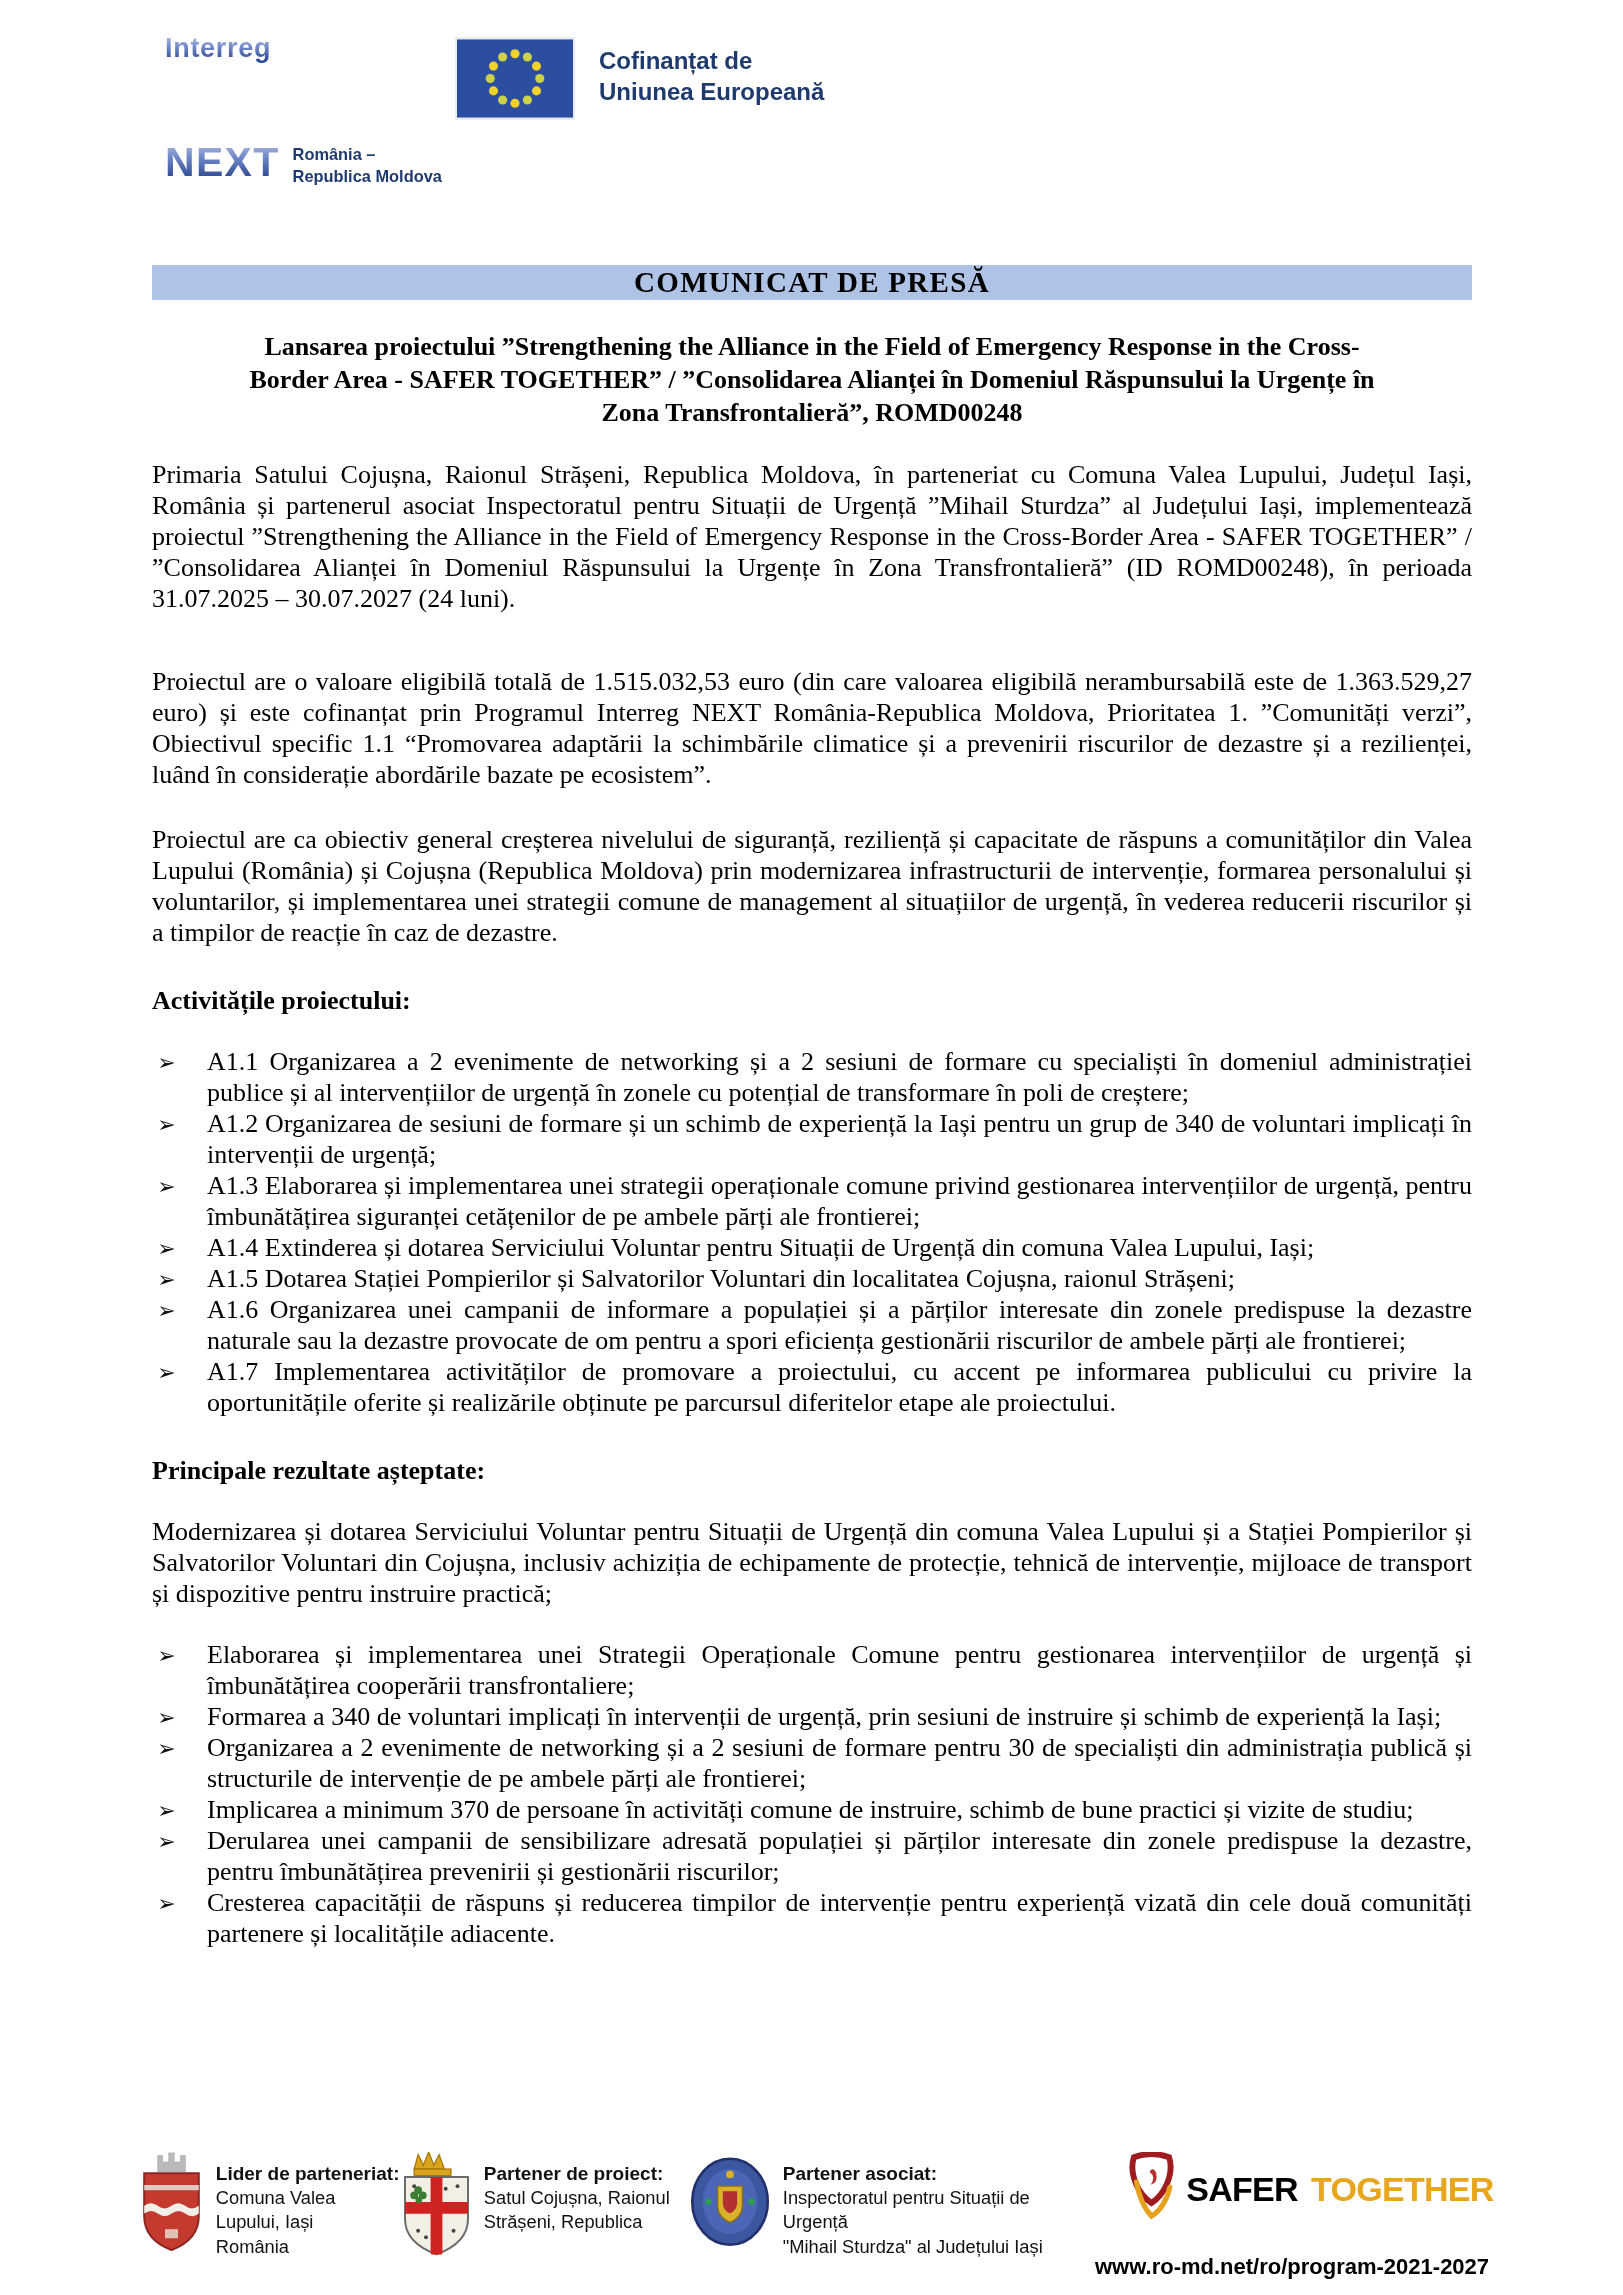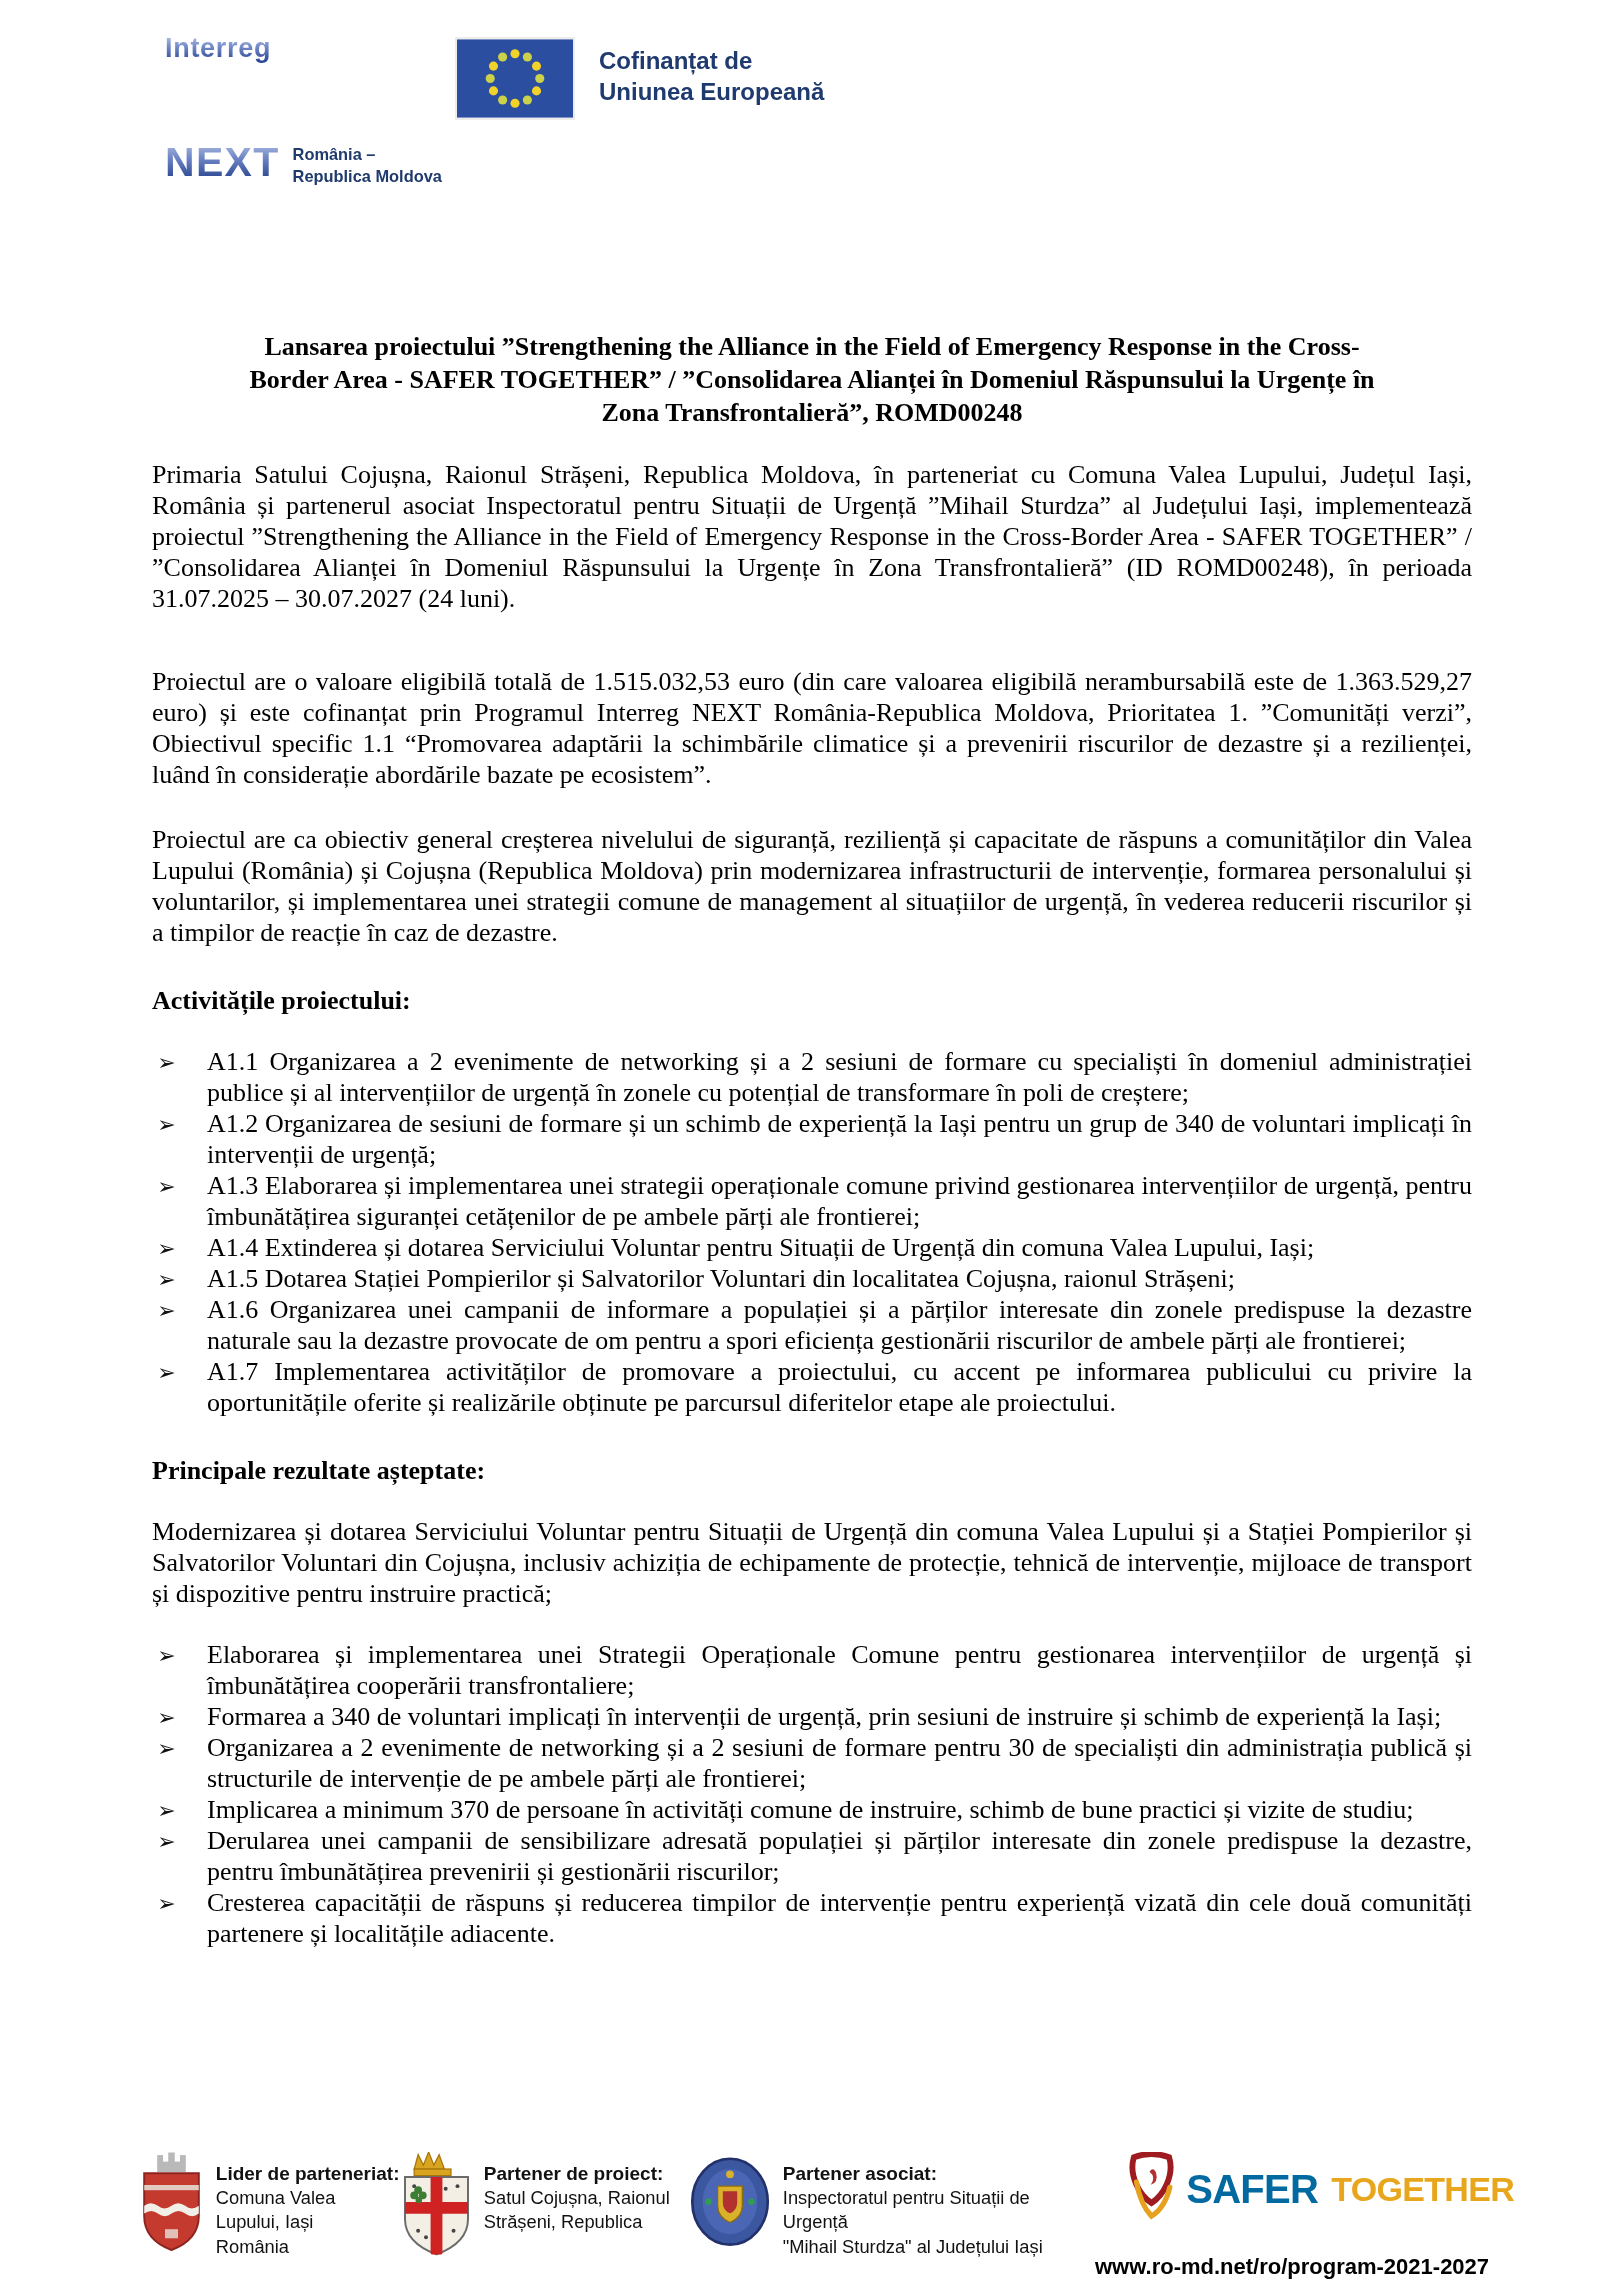--- a/index.html
+++ b/index.html
@@ -72,21 +72,21 @@
   .partner{display:flex;gap:11.8px;align-items:flex-start;}
   .partner .crest{flex:0 0 auto;}
   .partner .ptxt{font-size:18.3px;line-height:1.32;color:#111;padding-top:9.2px;}
   .partner .plabel{font-weight:700;font-size:19px;}
   .p1{width:262px;}
   .p2{width:288px;}
   .p3{width:406px;}
   .p4{width:419px;display:flex;flex-direction:column;align-items:flex-start;}
   .safer-row{display:flex;align-items:center;gap:9.2px;margin-left:31px;}
   .safer-word{
-    font-weight:700;font-size:40px;letter-spacing:-0.7px;color:#0369a1;
+    font-weight:700;font-size:34px;letter-spacing:-0.7px;color:#000000;
     font-family:"Liberation Sans",sans-serif;
   }
   .together-word{
     font-weight:700;font-size:34px;letter-spacing:-0.7px;color:#e8a61c;
     font-family:"Liberation Sans",sans-serif;margin-left:3.9px;
   }
   .website{
     margin-top:27.5px;font-weight:700;font-size:22px;color:#000;letter-spacing:0;
     font-family:"Liberation Sans",sans-serif;
   }
@@ -121,20 +121,23 @@
     <div class="eu-text">Cofinanțat de
 Uniunea Europeană</div>
 
     <div class="next-row">
       <span class="next-word">NEXT</span>
       <span class="next-region">România –
 Republica Moldova</span>
     </div>
   </div>
 
+  <div class="banner">
+    <span>COMUNICAT DE PRESĂ</span>
+  </div>
 
   <div class="copy">
 
     <div class="doc-title">Lansarea proiectului ”Strengthening the Alliance in the Field of Emergency Response in the Cross-Border Area - SAFER TOGETHER” / ”Consolidarea Alianței în Domeniul Răspunsului la Urgențe în Zona Transfrontalieră”, ROMD00248</div>
 
     <p class="para">Primaria Satului Cojușna, Raionul Strășeni, Republica Moldova, în parteneriat cu Comuna Valea Lupului, Județul Iași, România și partenerul asociat Inspectoratul pentru Situații de Urgență ”Mihail Sturdza” al Județului Iași, implementează proiectul ”Strengthening the Alliance in the Field of Emergency Response in the Cross-Border Area - SAFER TOGETHER” / ”Consolidarea Alianței în Domeniul Răspunsului la Urgențe în Zona Transfrontalieră”  (ID ROMD00248), în perioada 31.07.2025 – 30.07.2027  (24 luni).</p>
     <p class="para gap-lg">Proiectul are o valoare eligibilă totală de 1.515.032,53 euro (din care valoarea eligibilă nerambursabilă este de 1.363.529,27 euro) și este cofinanțat prin Programul Interreg NEXT România-Republica Moldova, Prioritatea 1. ”Comunități verzi”, Obiectivul specific 1.1 “Promovarea adaptării la schimbările climatice și a prevenirii riscurilor de dezastre și a rezilienței, luând în considerație abordările bazate pe ecosistem”.</p>
     <p class="para gap-md">Proiectul are ca obiectiv general creșterea nivelului de siguranță, reziliență și capacitate de răspuns a comunităților din Valea Lupului (România) și Cojușna (Republica Moldova) prin modernizarea infrastructurii de intervenție, formarea personalului și voluntarilor, și implementarea unei strategii comune de management al situațiilor de urgență, în vederea reducerii riscurilor și a timpilor de reacție în caz de dezastre.</p>
 
     <div class="sec-h">Activitățile proiectului:</div>

